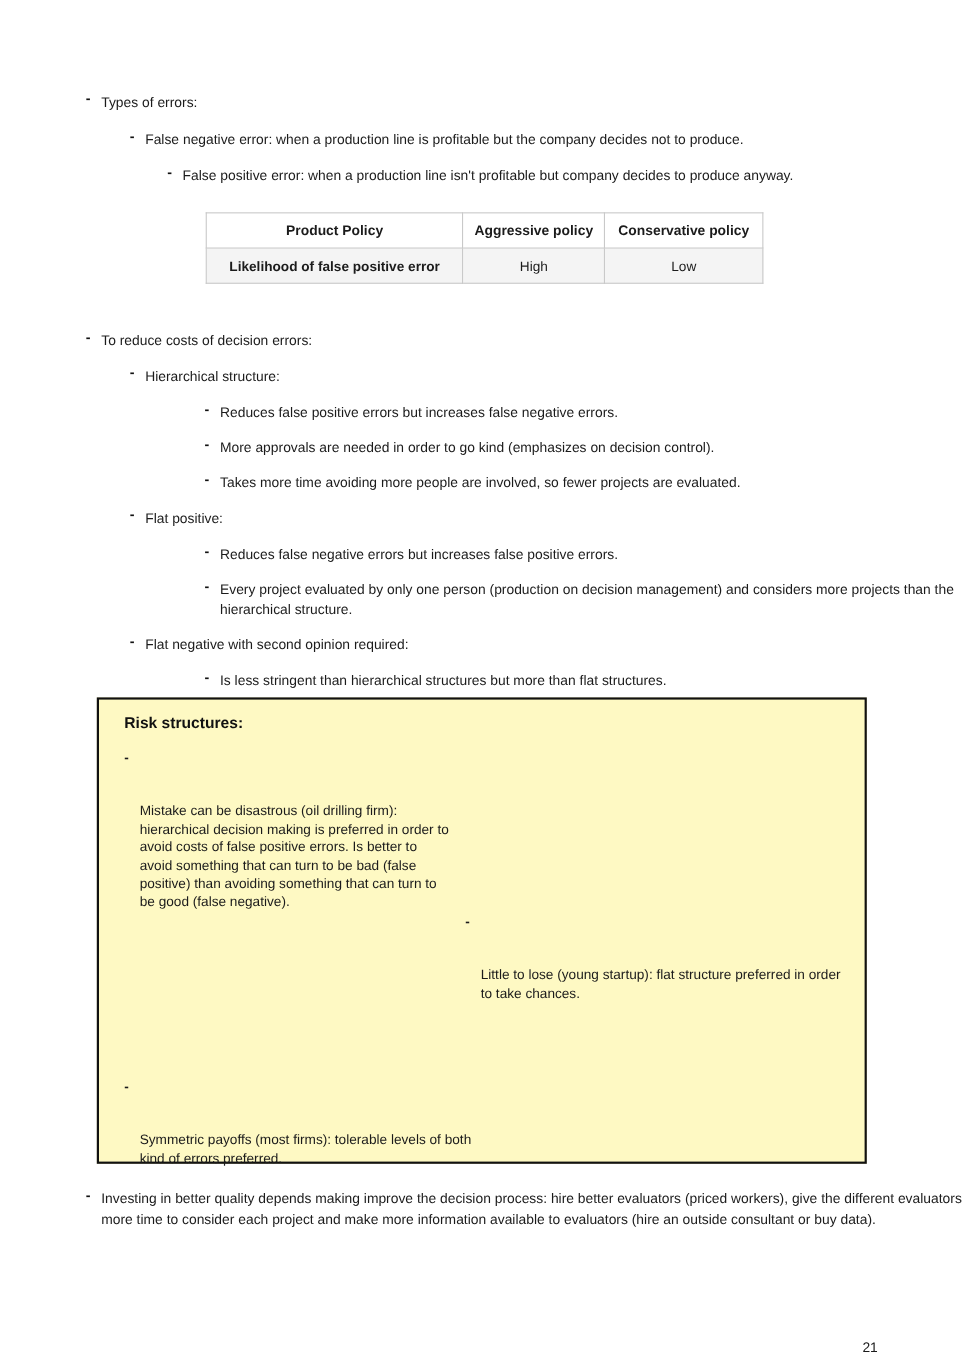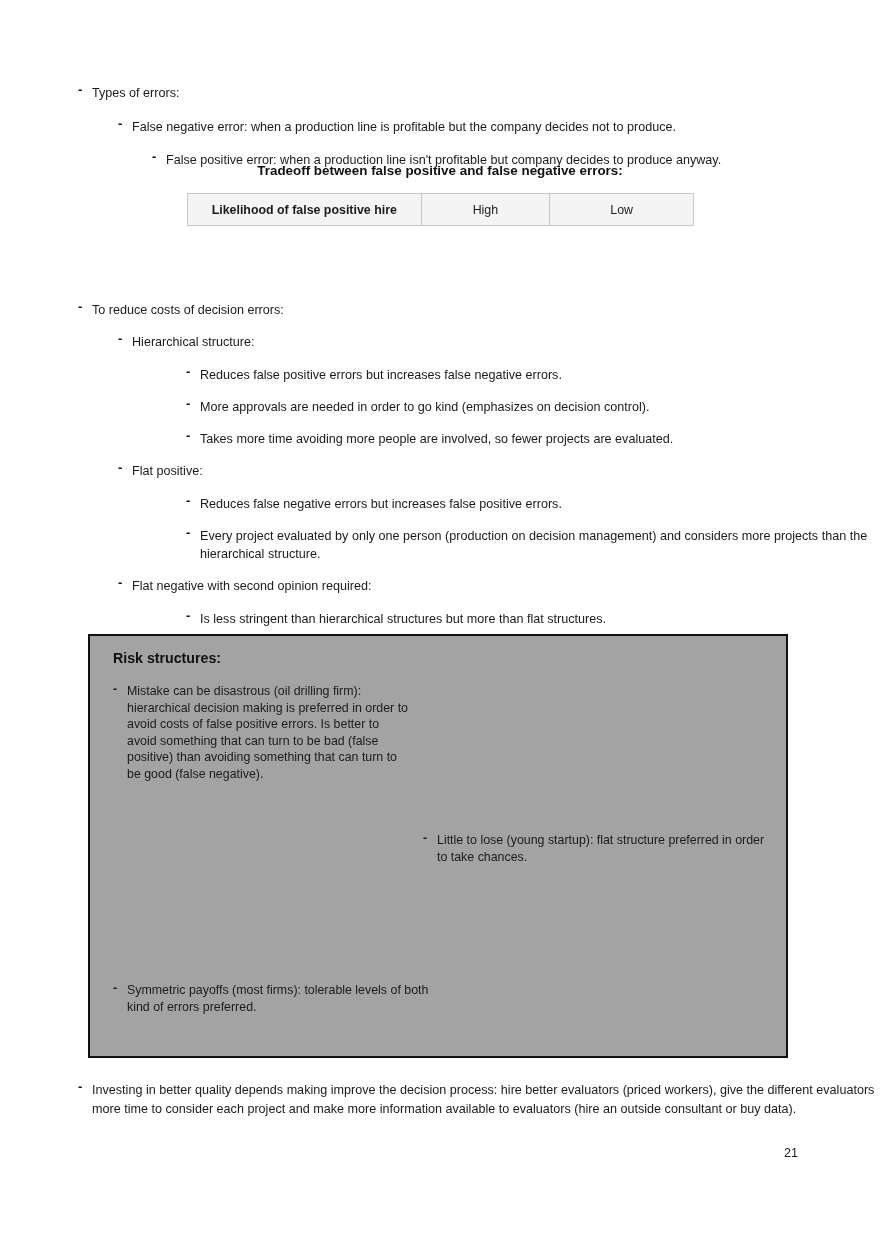--- a/index.html
+++ b/index.html
@@ -94,21 +94,21 @@
   .sub-head { margin-top: 0px; }
 
   
   .riskbox {
     position: absolute;
     left: 88px;
     top: 634px;
     width: 700px;
     height: 424px;
     border: 2px solid #111;
-    background: #a3a3a3;
+    background: #fef9c3;
     box-sizing: border-box;
   }
   .risk-title {
     position: absolute;
     left: 23px;
     top: 14px;
     font-size: 14.2px;
     font-weight: 700;
     color: #111;
   }
@@ -117,34 +117,34 @@
     font-size: 12.4px;
     line-height: 1.33;
     color: #1b1b1b;
   }
   .risk-item .mk {
     position: absolute;
     left: 0;
     top: -0.2em;
     font-weight: 700;
   }
-  .risk-item .tx { display:block; padding-left: 14px; }
+  .risk-item .tx { display:block; padding-left: 14px; margin-top: 46px; }
 
   #risk-1 { left: 23px;  top: 47px;  width: 295px; }
   #risk-2 { left: 333px; top: 196px; width: 345px; }
   #risk-3 { left: 23px;  top: 346px; width: 330px; }
 
   
   #sec-bottom { position:absolute; left:0; top:1081px; width:880px; }
   #sec-bottom .bul { font-size: 12.6px; line-height: 1.48; }
 
   .pageno {
     position: absolute;
     right: 82px;
-    top: 1146px;
+    top: 1218px;
     font-size: 12.6px;
     color: #1b1b1b;
   }
 </style>
 </head>
 <body>
 
 <div class="page">
 
   <div id="sec-types">
@@ -158,31 +158,35 @@
       <span class="mk">-</span>
       <span class="tx"><span class="bold">False negative error:</span><span> when a production line is profitable but the company decides not to produce.</span></span>
     </div>
 
     <div class="bul b-lvl2" id="bul-types-2">
       <span class="mk">-</span>
       <span class="tx"><span class="bold">False positive error:</span><span> when a production line isn't profitable but company decides to produce anyway.</span></span>
     </div>
   </div>
 
-  <div class="tbl-title">Tradeoff between false positive and false negative errors:</div>
 
   <table class="tradeoff">
     <colgroup>
         <col class="c1">
         <col class="c2">
         <col class="c3">
       </colgroup>
     <tbody>
+      <tr class="hdr">
+        <td>Product Policy</td>
+        <td>Aggressive policy</td>
+        <td>Conservative policy</td>
+      </tr>
       <tr class="shade">
-        <td class="rowhdr">Likelihood of false positive hire</td>
+        <td class="rowhdr">Likelihood of false positive error</td>
         <td>High</td>
         <td>Low</td>
       </tr>
     </tbody>
   </table>
 
   <div id="sec-reduce">
 
     <div class="bul b-root">
       <span class="mk">-</span>

